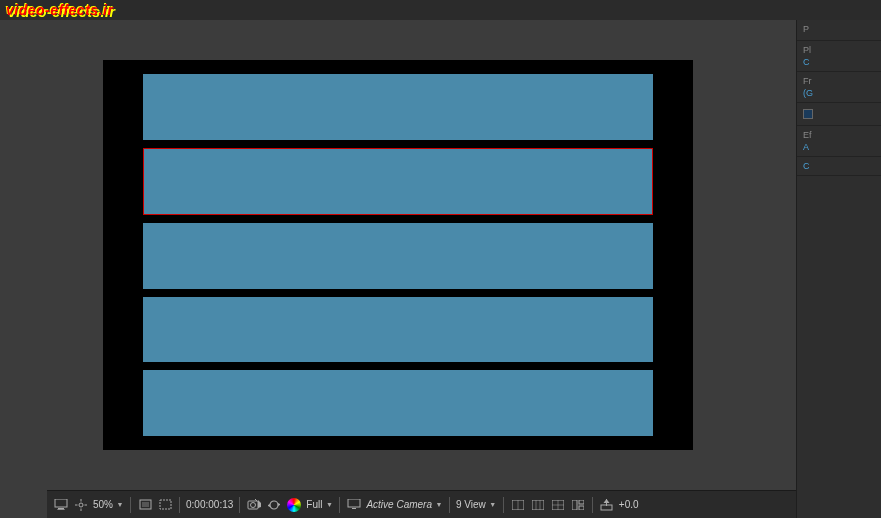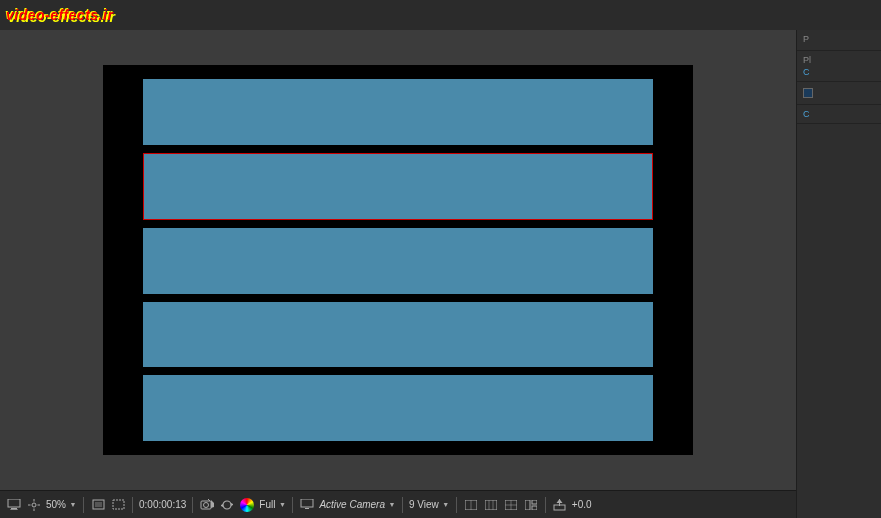--- a/index.html
+++ b/index.html
@@ -10,21 +10,21 @@
       font-family: Arial, sans-serif;
       font-size: 11px;
       color: #cccccc;
       overflow: hidden;
       display: flex;
       flex-direction: column;
     }
 
     
     .top-bar {
-      height: 30px;
+      height: 20px;
       background: #2b2b2b;
       display: flex;
       align-items: center;
       padding: 0 6px;
       flex-shrink: 0;
     }
     .watermark {
       font-size: 14px;
       font-weight: bold;
       color: red;
@@ -85,20 +85,21 @@
     
     .bottom-toolbar {
       height: 28px;
       background: #2a2a2a;
       display: flex;
       align-items: center;
       padding: 0 6px;
       gap: 4px;
       flex-shrink: 0;
       border-top: 1px solid #1a1a1a;
+      margin-left: 47px;
     }
 
     .toolbar-icon {
       width: 16px;
       height: 14px;
       display: flex;
       align-items: center;
       justify-content: center;
       color: #aaaaaa;
       font-size: 9px;
@@ -378,22 +379,30 @@
 
   <div class="right-panel">
     <div class="panel-section">
       <div class="panel-label">P</div>
     </div>
     <div class="panel-section">
       <div class="panel-label">Pl</div>
       <div class="panel-value">C</div>
     </div>
     <div class="panel-section">
+      <div class="panel-label">Fr</div>
+      <div class="panel-value">(G</div>
+    </div>
+    <div class="panel-section">
       <div class="panel-row">
         <div class="panel-checkbox"></div>
       </div>
     </div>
     <div class="panel-section">
+      <div class="panel-label">Ef</div>
+      <div class="panel-value">A</div>
+    </div>
+    <div class="panel-section">
       <div class="panel-value">C</div>
     </div>
   </div>
 
 </div>
 
 </body></html>

